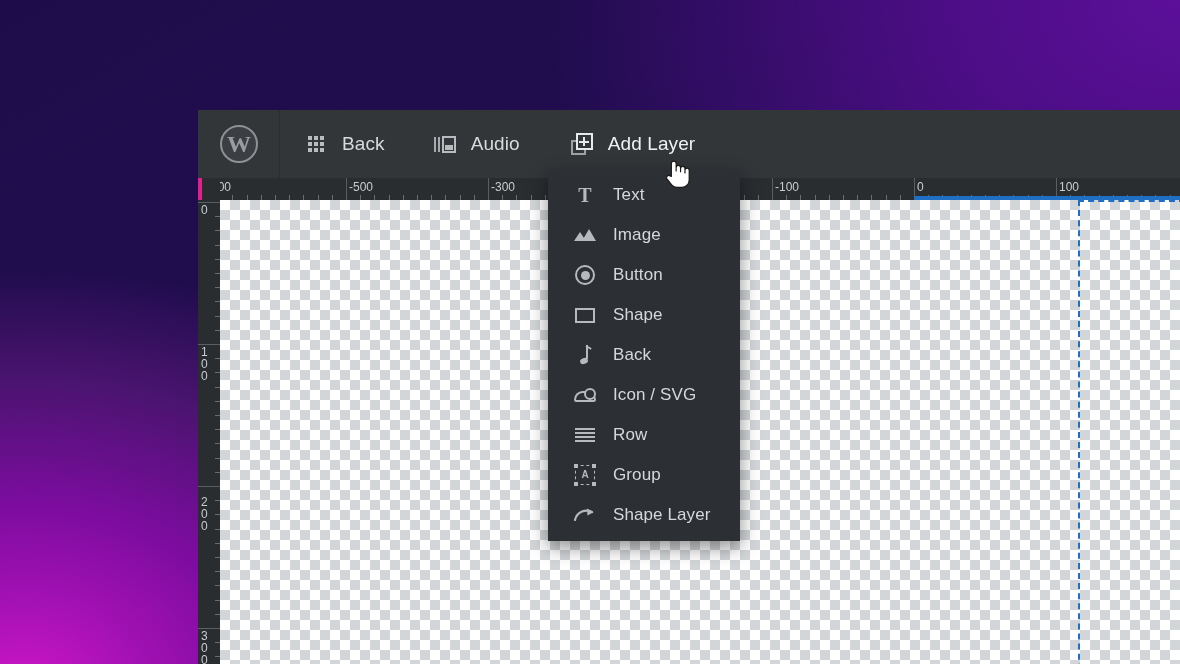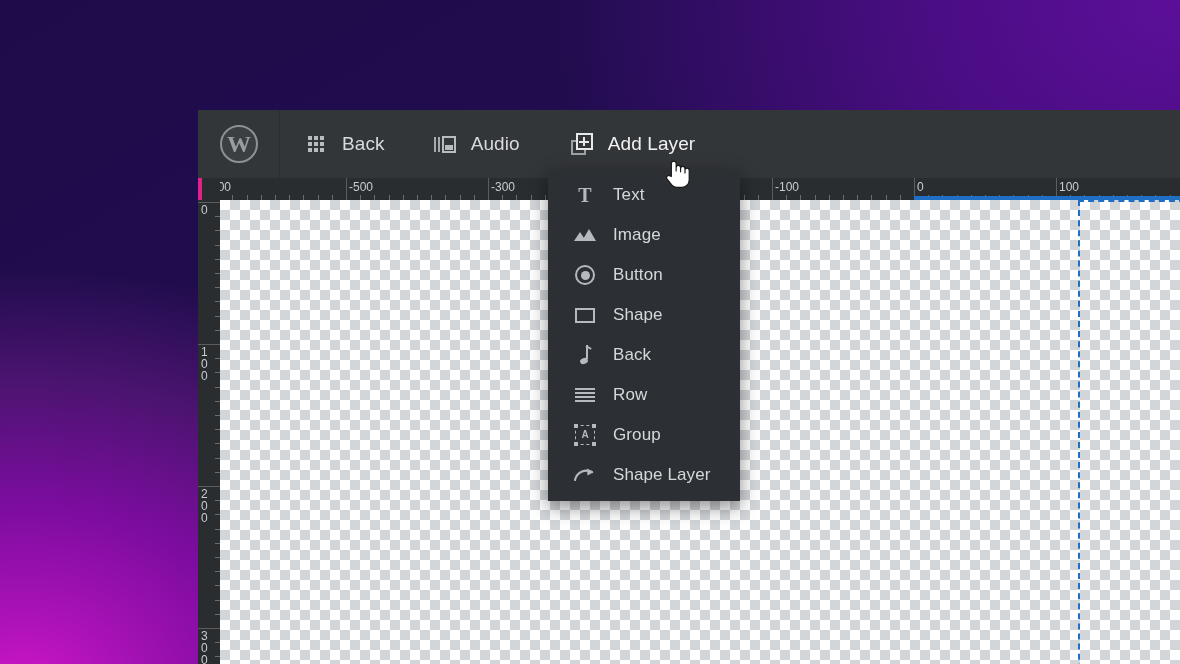--- a/index.html
+++ b/index.html
@@ -501,21 +501,21 @@
         <div class="tick" style="top: 158.2px;"></div>
         <div class="tick" style="top: 172.4px;"></div>
         <div class="tick" style="top: 186.6px;"></div>
         <div class="tick" style="top: 200.8px;"></div>
         <div class="tick" style="top: 215px;"></div>
         <div class="tick" style="top: 229.2px;"></div>
         <div class="tick" style="top: 243.4px;"></div>
         <div class="tick" style="top: 257.6px;"></div>
         <div class="tick" style="top: 271.8px;"></div>
         <div class="major" style="top: 286px;"></div>
-        <div class="lbl" style="top: 288px;">200</div>
+        <div class="lbl" style="top: 296px;">200</div>
         <div class="tick" style="top: 300.2px;"></div>
         <div class="tick" style="top: 314.4px;"></div>
         <div class="tick" style="top: 328.6px;"></div>
         <div class="tick" style="top: 342.8px;"></div>
         <div class="tick" style="top: 357px;"></div>
         <div class="tick" style="top: 371.2px;"></div>
         <div class="tick" style="top: 385.4px;"></div>
         <div class="tick" style="top: 399.6px;"></div>
         <div class="tick" style="top: 413.8px;"></div>
         <div class="major" style="top: 428px;"></div>
@@ -563,20 +563,29 @@
             <span class="ic-audio">
               <span class="stem"></span>
               <span class="flag"></span>
               <span class="head"></span>
             </span>
           </span>
           <span class="mi-label">Back</span>
         </div>
         <div class="menu-item">
           <span class="mi-icon">
+            <span class="ic-cloud">
+              <span class="c"></span>
+              <span class="bump"></span>
+            </span>
+          </span>
+          <span class="mi-label">Icon / SVG</span>
+        </div>
+        <div class="menu-item">
+          <span class="mi-icon">
             <span class="ic-row">
               <i></i>
               <i></i>
               <i></i>
               <i></i>
             </span>
           </span>
           <span class="mi-label">Row</span>
         </div>
         <div class="menu-item">

